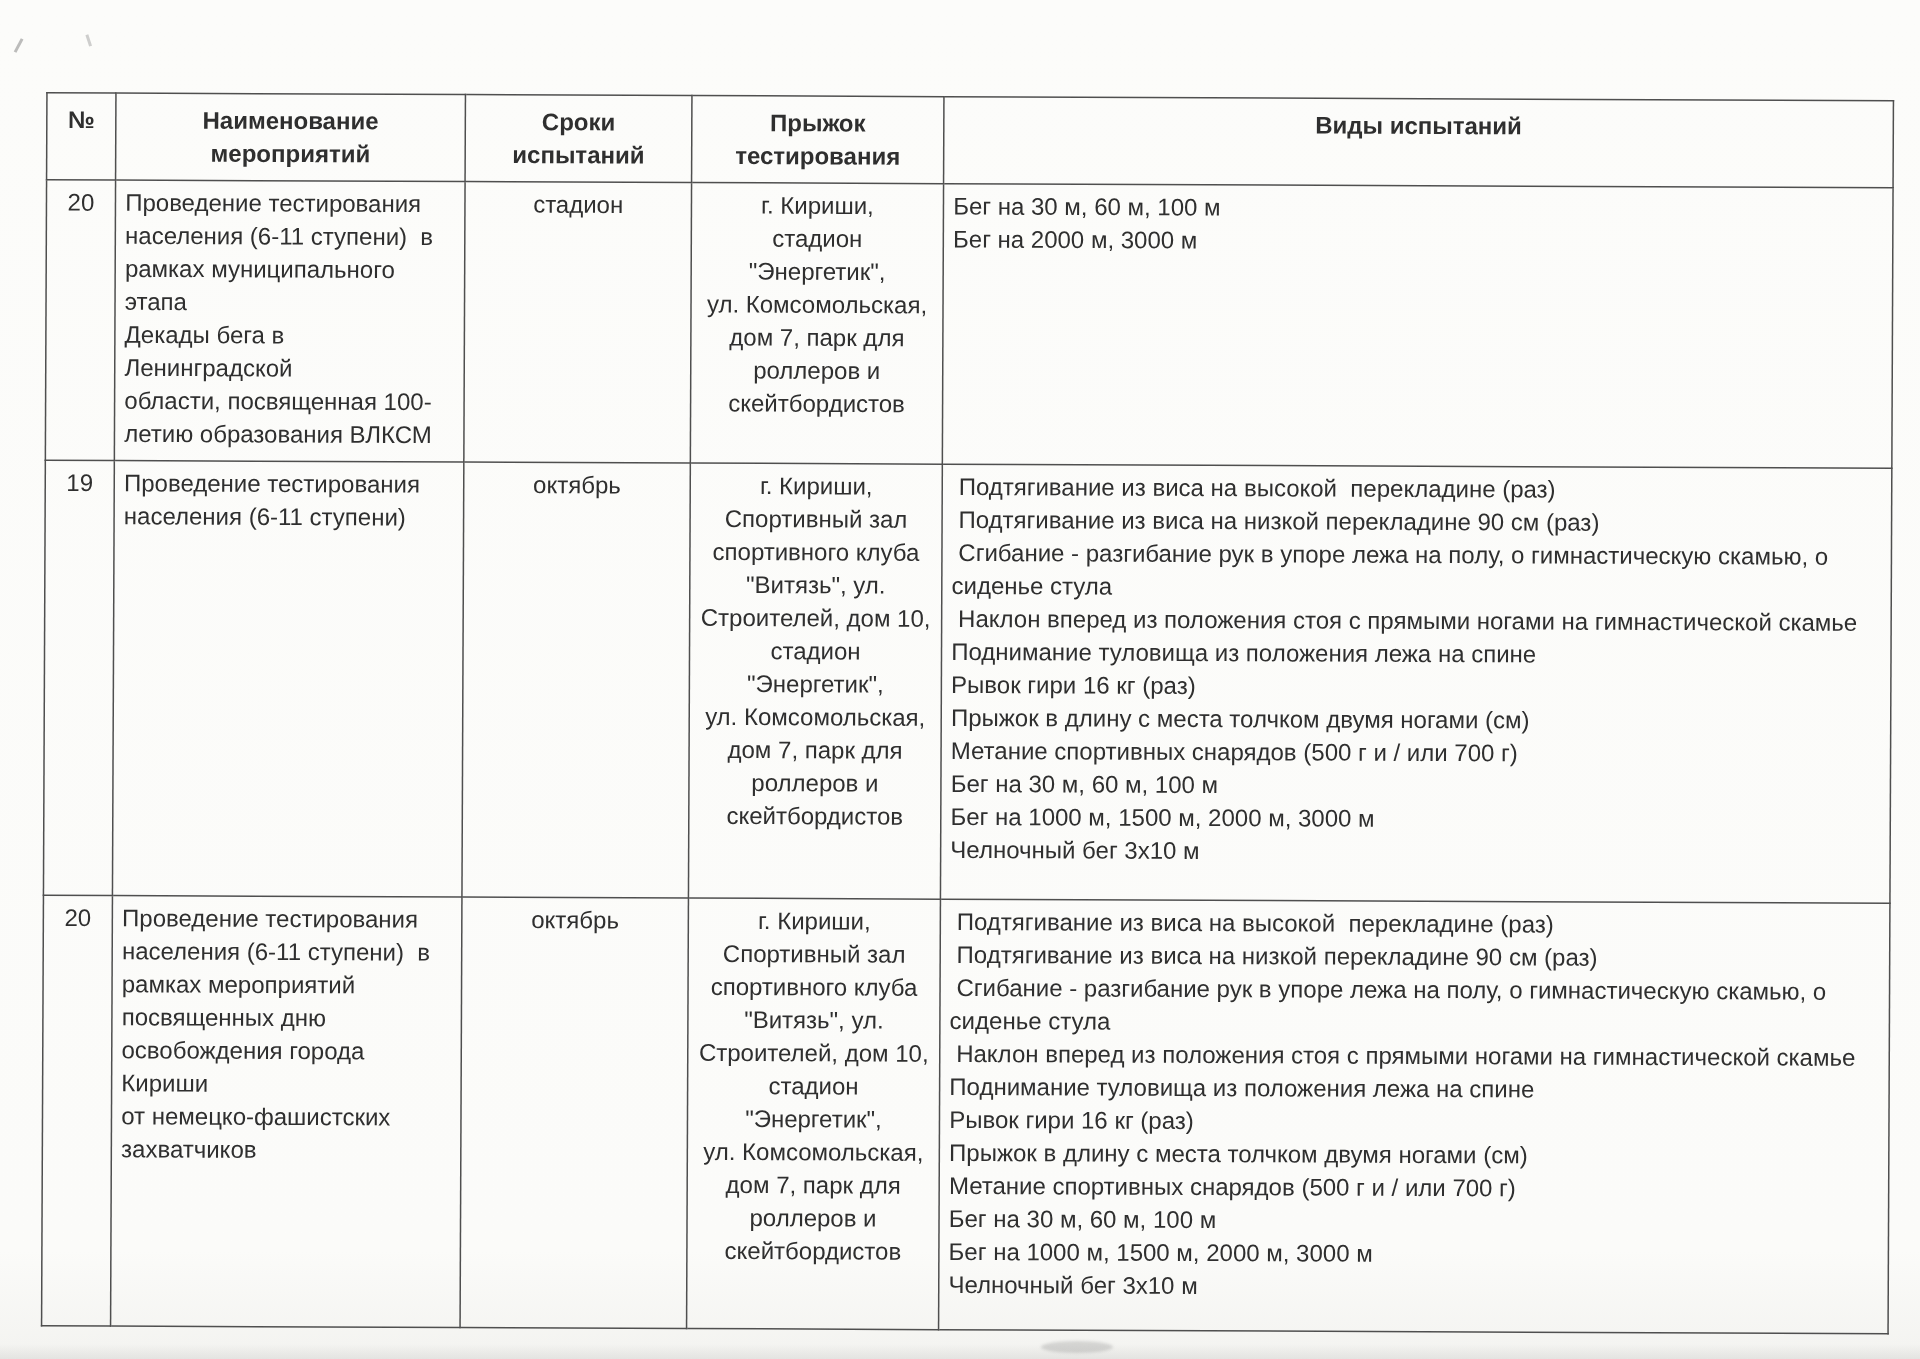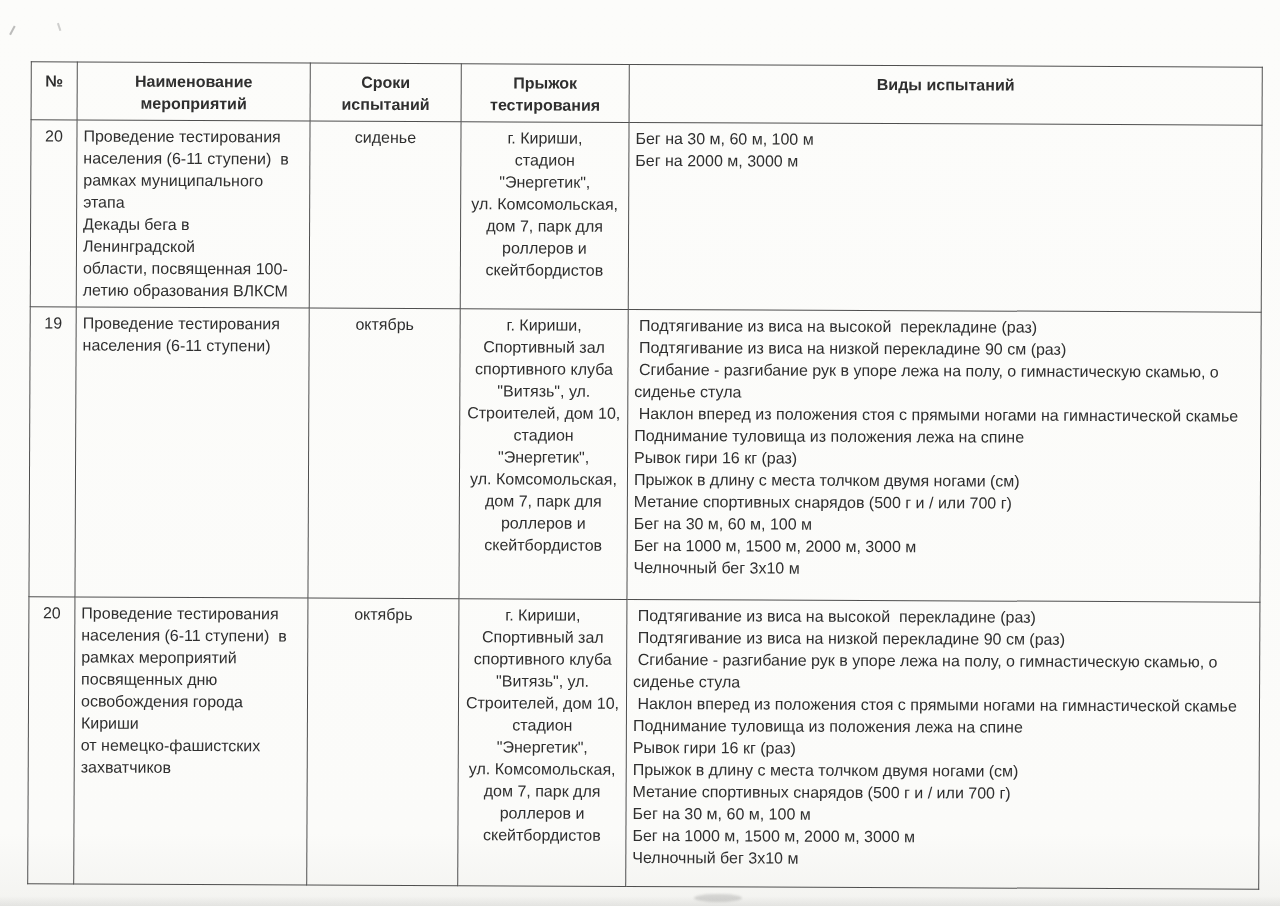--- a/index.html
+++ b/index.html
@@ -103,21 +103,21 @@
       </tr>
 
       <tr class="row-18">
         <td class="cell-number">20</td>
         <td class="cell-name">Проведение тестирования
 населения (6-11 ступени)  в
 рамках муниципального этапа
 Декады бега в Ленинградской
 области, посвященная 100-
 летию образования ВЛКСМ</td>
-        <td class="cell-period">сиденье</td>
+        <td class="cell-period">стадион</td>
         <td class="cell-location">г. Кириши,
 стадион "Энергетик",
 ул. Комсомольская,
 дом 7, парк для
 роллеров и
 скейтбордистов</td>
         <td class="cell-tests">Бег на 30 м, 60 м, 100 м
 Бег на 2000 м, 3000 м</td>
       </tr>
 

